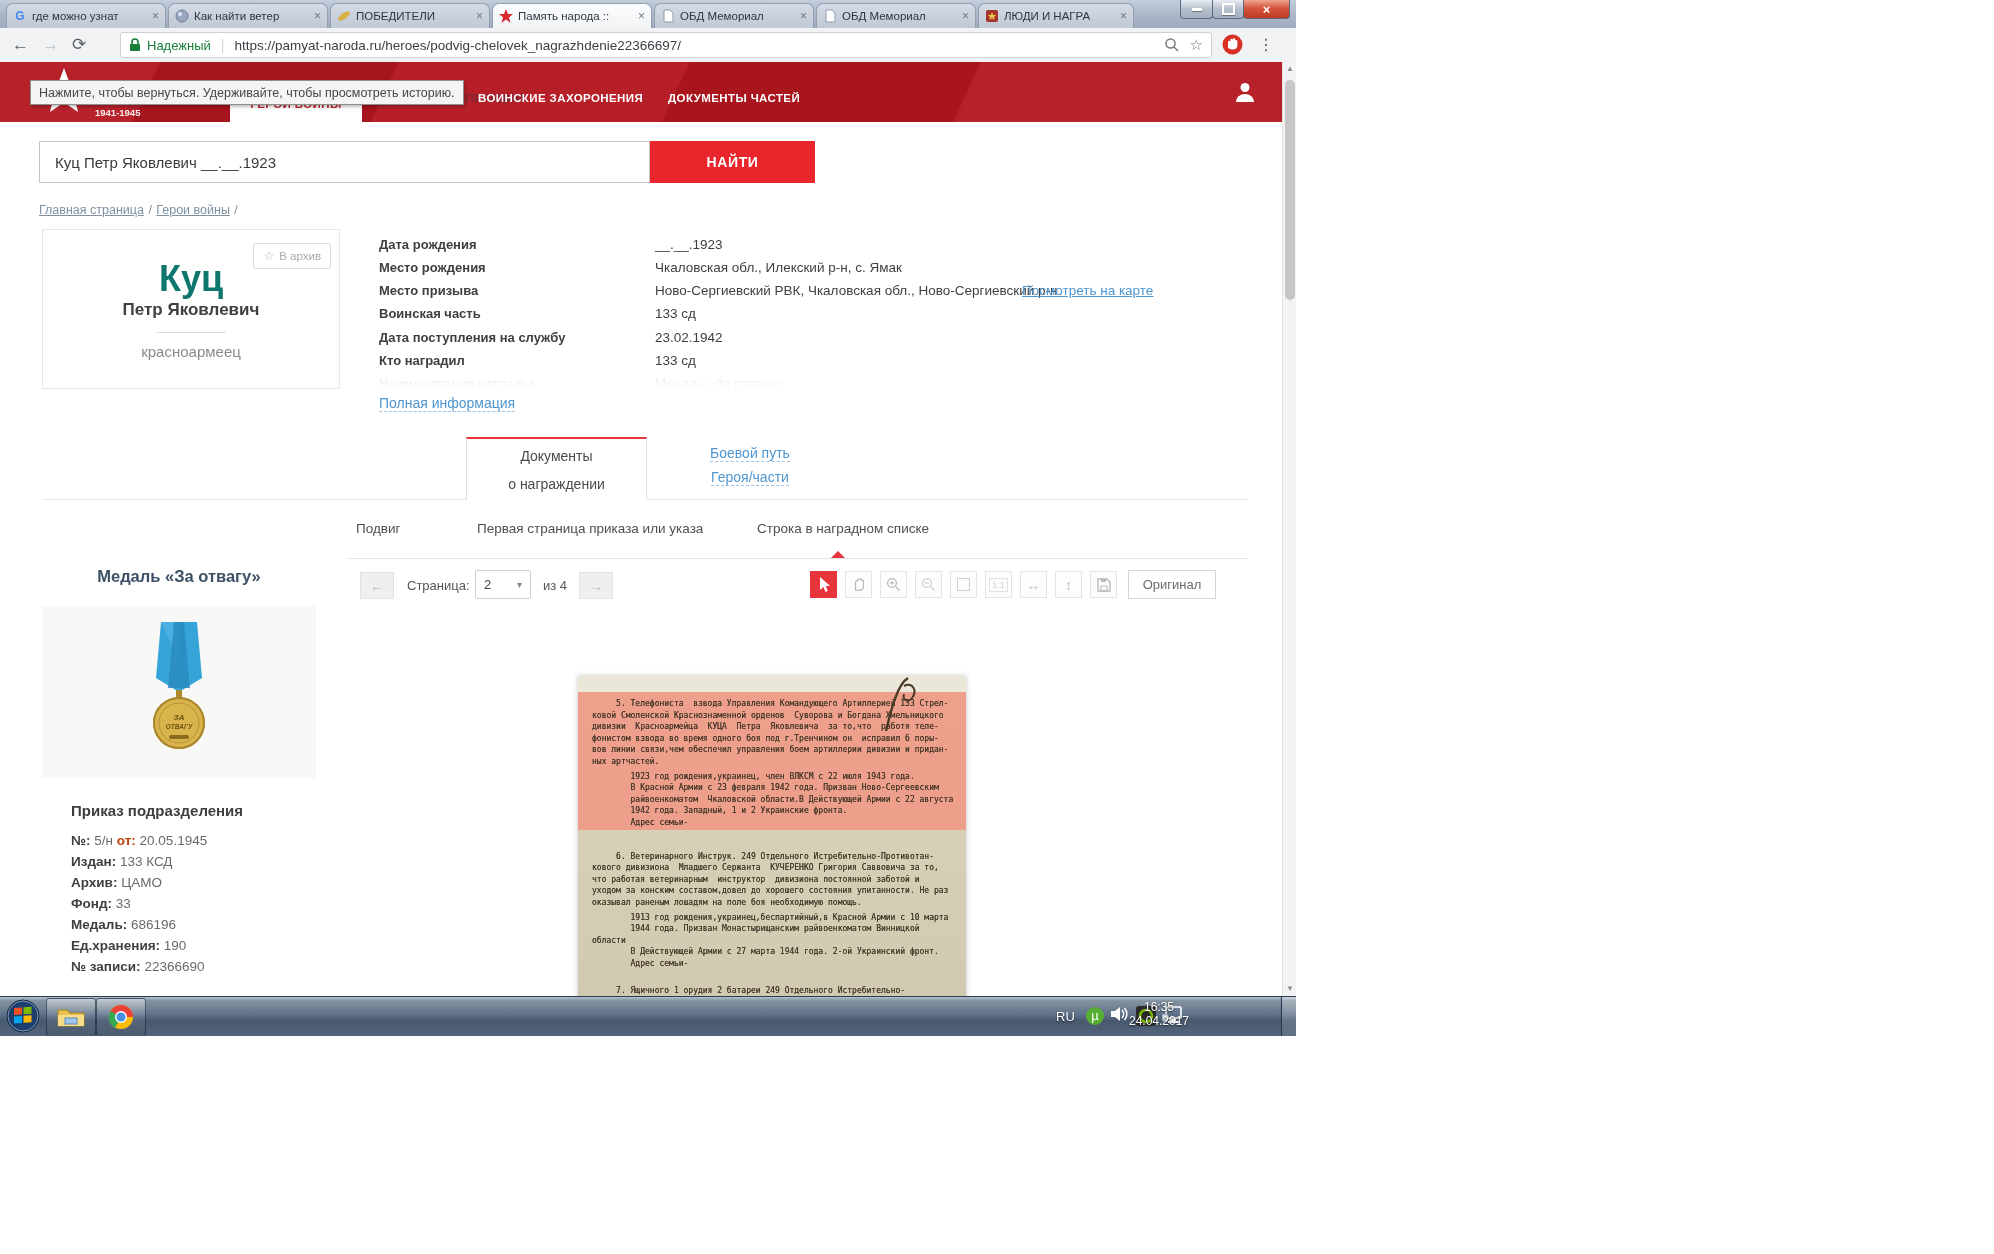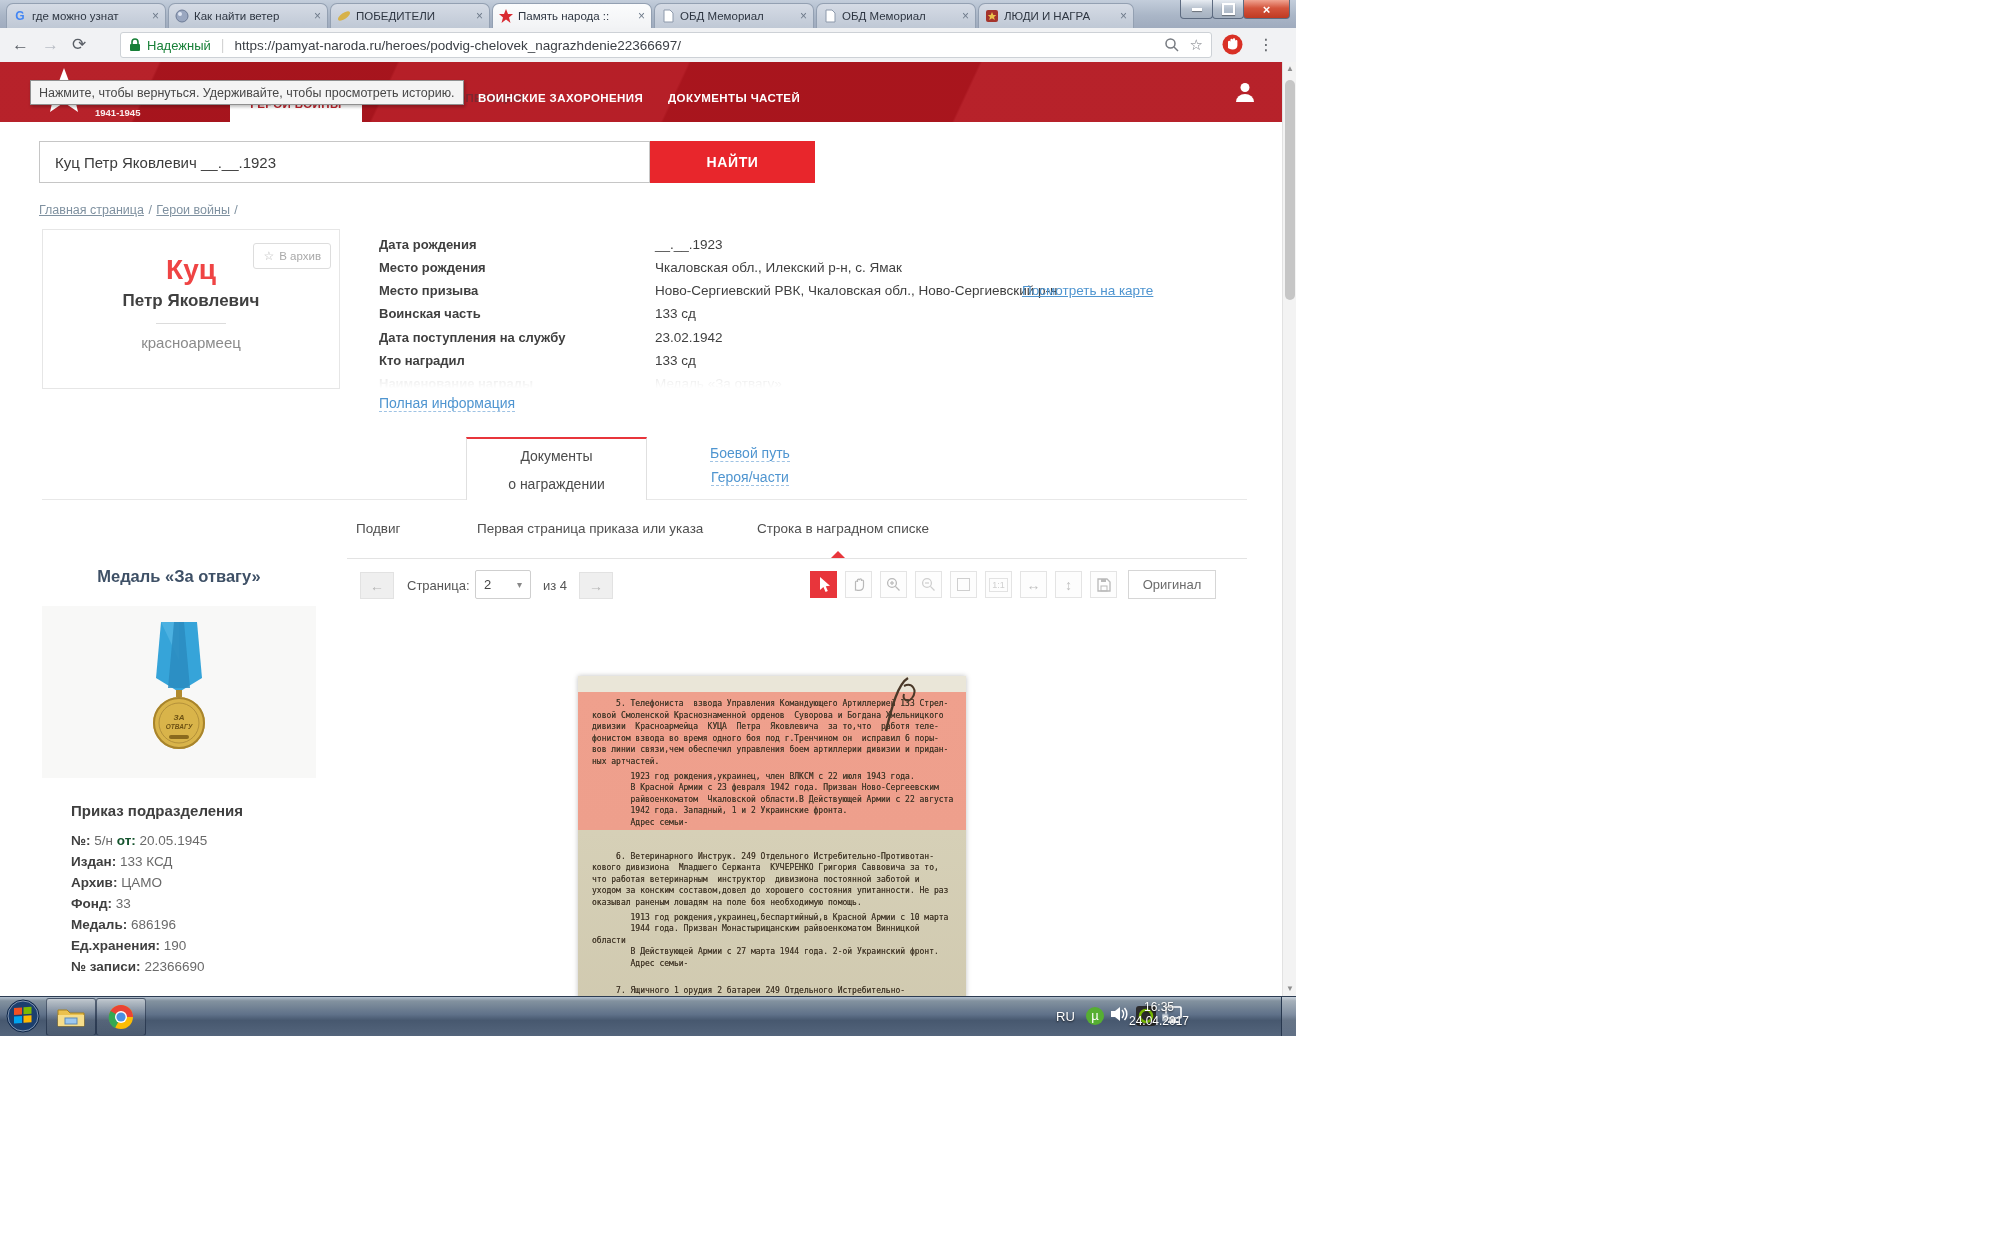--- a/index.html
+++ b/index.html
@@ -199,21 +199,21 @@
         <span style="color:#7f91a0;font-size:12.5px;">/</span>
         <span class="bclink">Герои войны</span>
         <span style="color:#7f91a0;font-size:12.5px;">/</span>
       </div>
 
       <div class="abs" style="left:42px;top:167px;width:296px;height:158px;border:1px solid #e6e6e6;background:#fff;">
         <div class="abs" style="right:8px;top:13px;height:24px;padding:0 9px;border:1px solid #ddd;border-radius:3px;display:flex;align-items:center;">
           <span style="color:#b9b9b9;font-size:12px;margin-right:5px;">☆</span>
           <span style="color:#a9a9a9;font-size:11.5px;">В архив</span>
         </div>
-        <div style="text-align:center;margin-top:21px;font-size:28px;font-weight:bold;color:#ef4444;line-height:38px;">Куц</div>
+        <div style="text-align:center;margin-top:30px;font-size:36px;font-weight:bold;color:#0f766e;line-height:38px;">Куц</div>
         <div style="text-align:center;font-size:17px;font-weight:bold;color:#404040;margin-top:2px;">Петр Яковлевич</div>
         <div style="width:70px;height:1px;background:#dcdcdc;margin:12px auto 10px auto;"></div>
         <div style="text-align:center;font-size:15px;color:#8b8b8b;">красноармеец</div>
       </div>
 
       <span class="abs dlabel" style="left:379px;top:175px;">Дата рождения</span>
       <span class="abs dvalue" style="left:655px;top:175px;">__.__.1923</span>
       <span class="abs dlabel" style="left:379px;top:198px;">Место рождения</span>
       <span class="abs dvalue" style="left:655px;top:198px;">Чкаловская обл., Илекский р-н, с. Ямак</span>
       <span class="abs dlabel" style="left:379px;top:221px;">Место призыва</span>
@@ -257,21 +257,21 @@
           <circle cx="32" cy="103" r="26" fill="#d9b44a"></circle>
           <circle cx="32" cy="103" r="25" fill="none" stroke="#a8842c" stroke-width="2"></circle>
           <circle cx="32" cy="103" r="20" fill="none" stroke="#b4913a" stroke-width="1"></circle>
           <text x="32" y="100" text-anchor="middle" font-size="8" font-weight="bold" fill="#6d5214" font-family="Liberation Sans,sans-serif">ЗА</text>
           <text x="32" y="109" text-anchor="middle" font-size="6.5" font-weight="bold" fill="#6d5214" font-family="Liberation Sans,sans-serif">ОТВАГУ</text>
           <rect x="22" y="115" width="20" height="4" rx="2" fill="#8a6a1e"></rect>
         </svg>
       </div>
       <div class="abs" style="left:71px;top:740px;font-size:15px;font-weight:bold;color:#3f3f3f;">Приказ подразделения</div>
       <div class="abs" style="left:71px;top:768px;font-size:13.5px;color:#6a6a6a;line-height:21px;">
-        <div><b style="color:#3f3f3f;">№:</b> <span>5/н</span> <b style="color:#14532d;">от:</b> <span>20.05.1945</span></div>
+        <div><b style="color:#3f3f3f;">№:</b> <span>5/н</span> <b style="color:#c2410c;">от:</b> <span>20.05.1945</span></div>
         <div><b style="color:#3f3f3f;">Издан:</b> <span>133 КСД</span></div>
         <div><b style="color:#3f3f3f;">Архив:</b> <span>ЦАМО</span></div>
         <div><b style="color:#3f3f3f;">Фонд:</b> <span>33</span></div>
         <div><b style="color:#3f3f3f;">Медаль:</b> <span>686196</span></div>
         <div><b style="color:#3f3f3f;">Ед.хранения:</b> <span>190</span></div>
         <div><b style="color:#3f3f3f;">№ записи:</b> <span>22366690</span></div>
       </div>
 
       <div class="abs" style="left:347px;top:496px;width:900px;height:438px;border-top:1px solid #e3e3e3;">
         <div class="vbtn" style="left:13px;top:13px;width:34px;height:27px;background:#efefef;border-color:#e2e2e2;">

